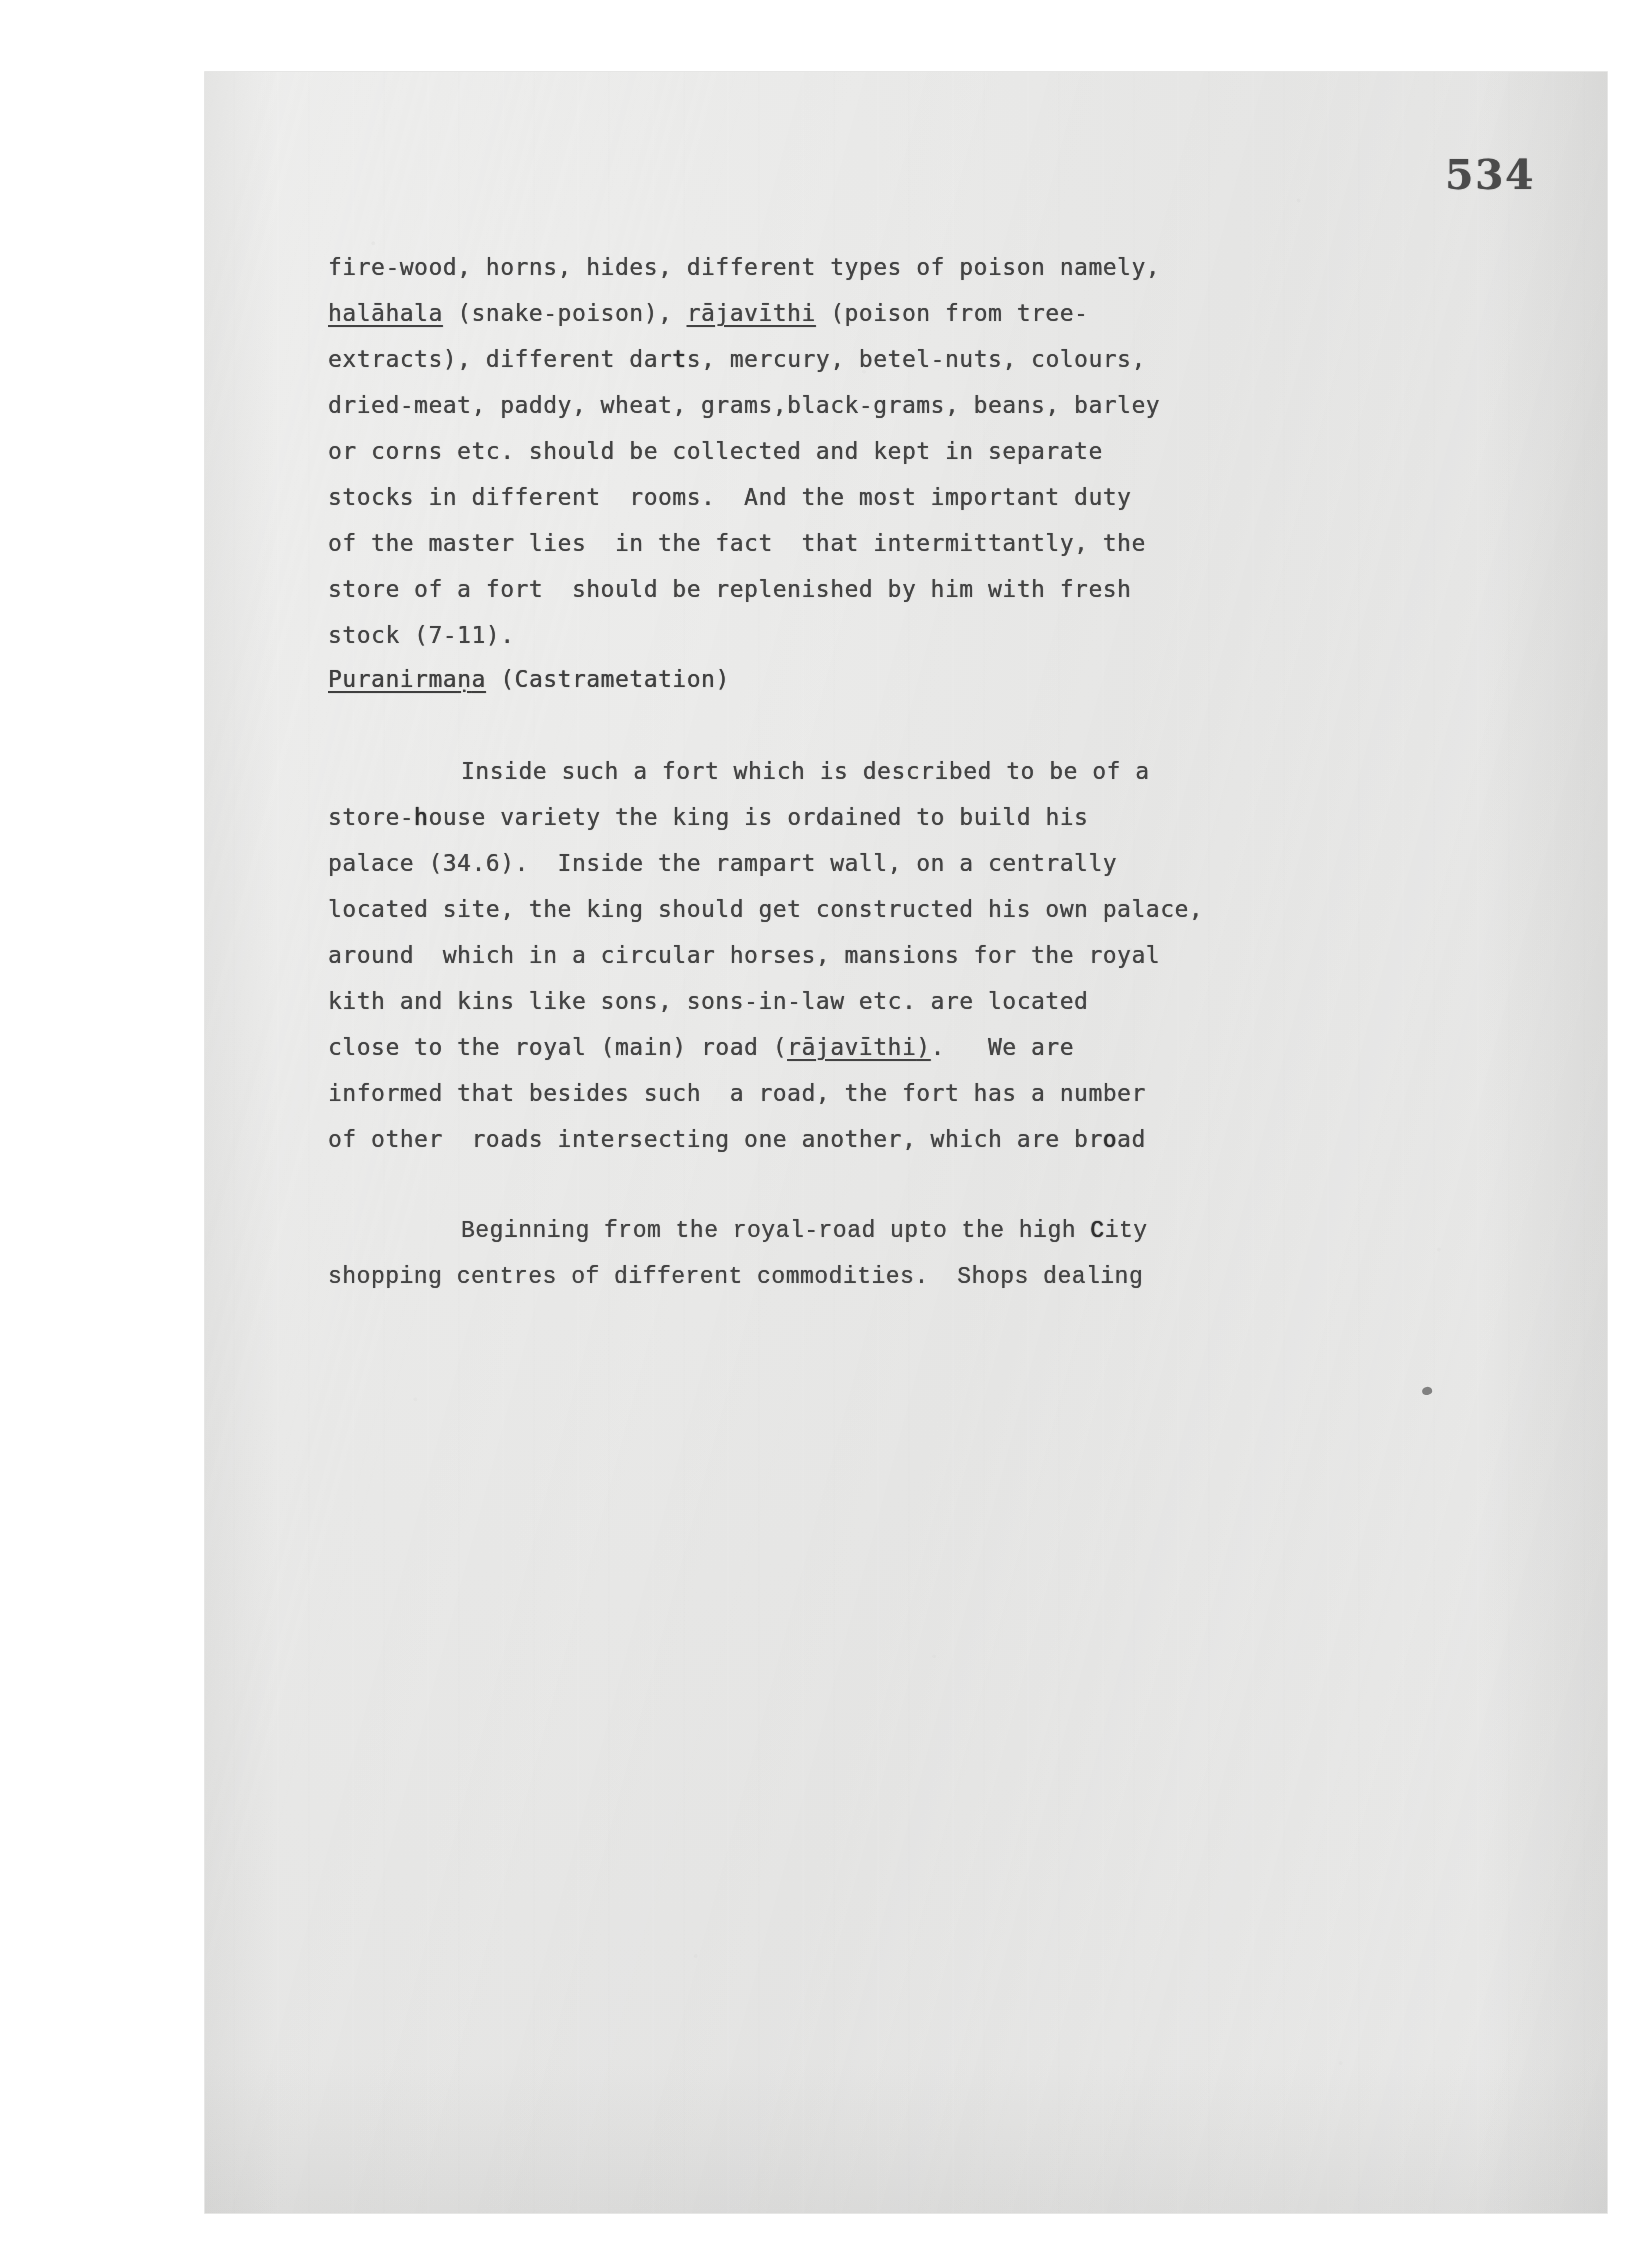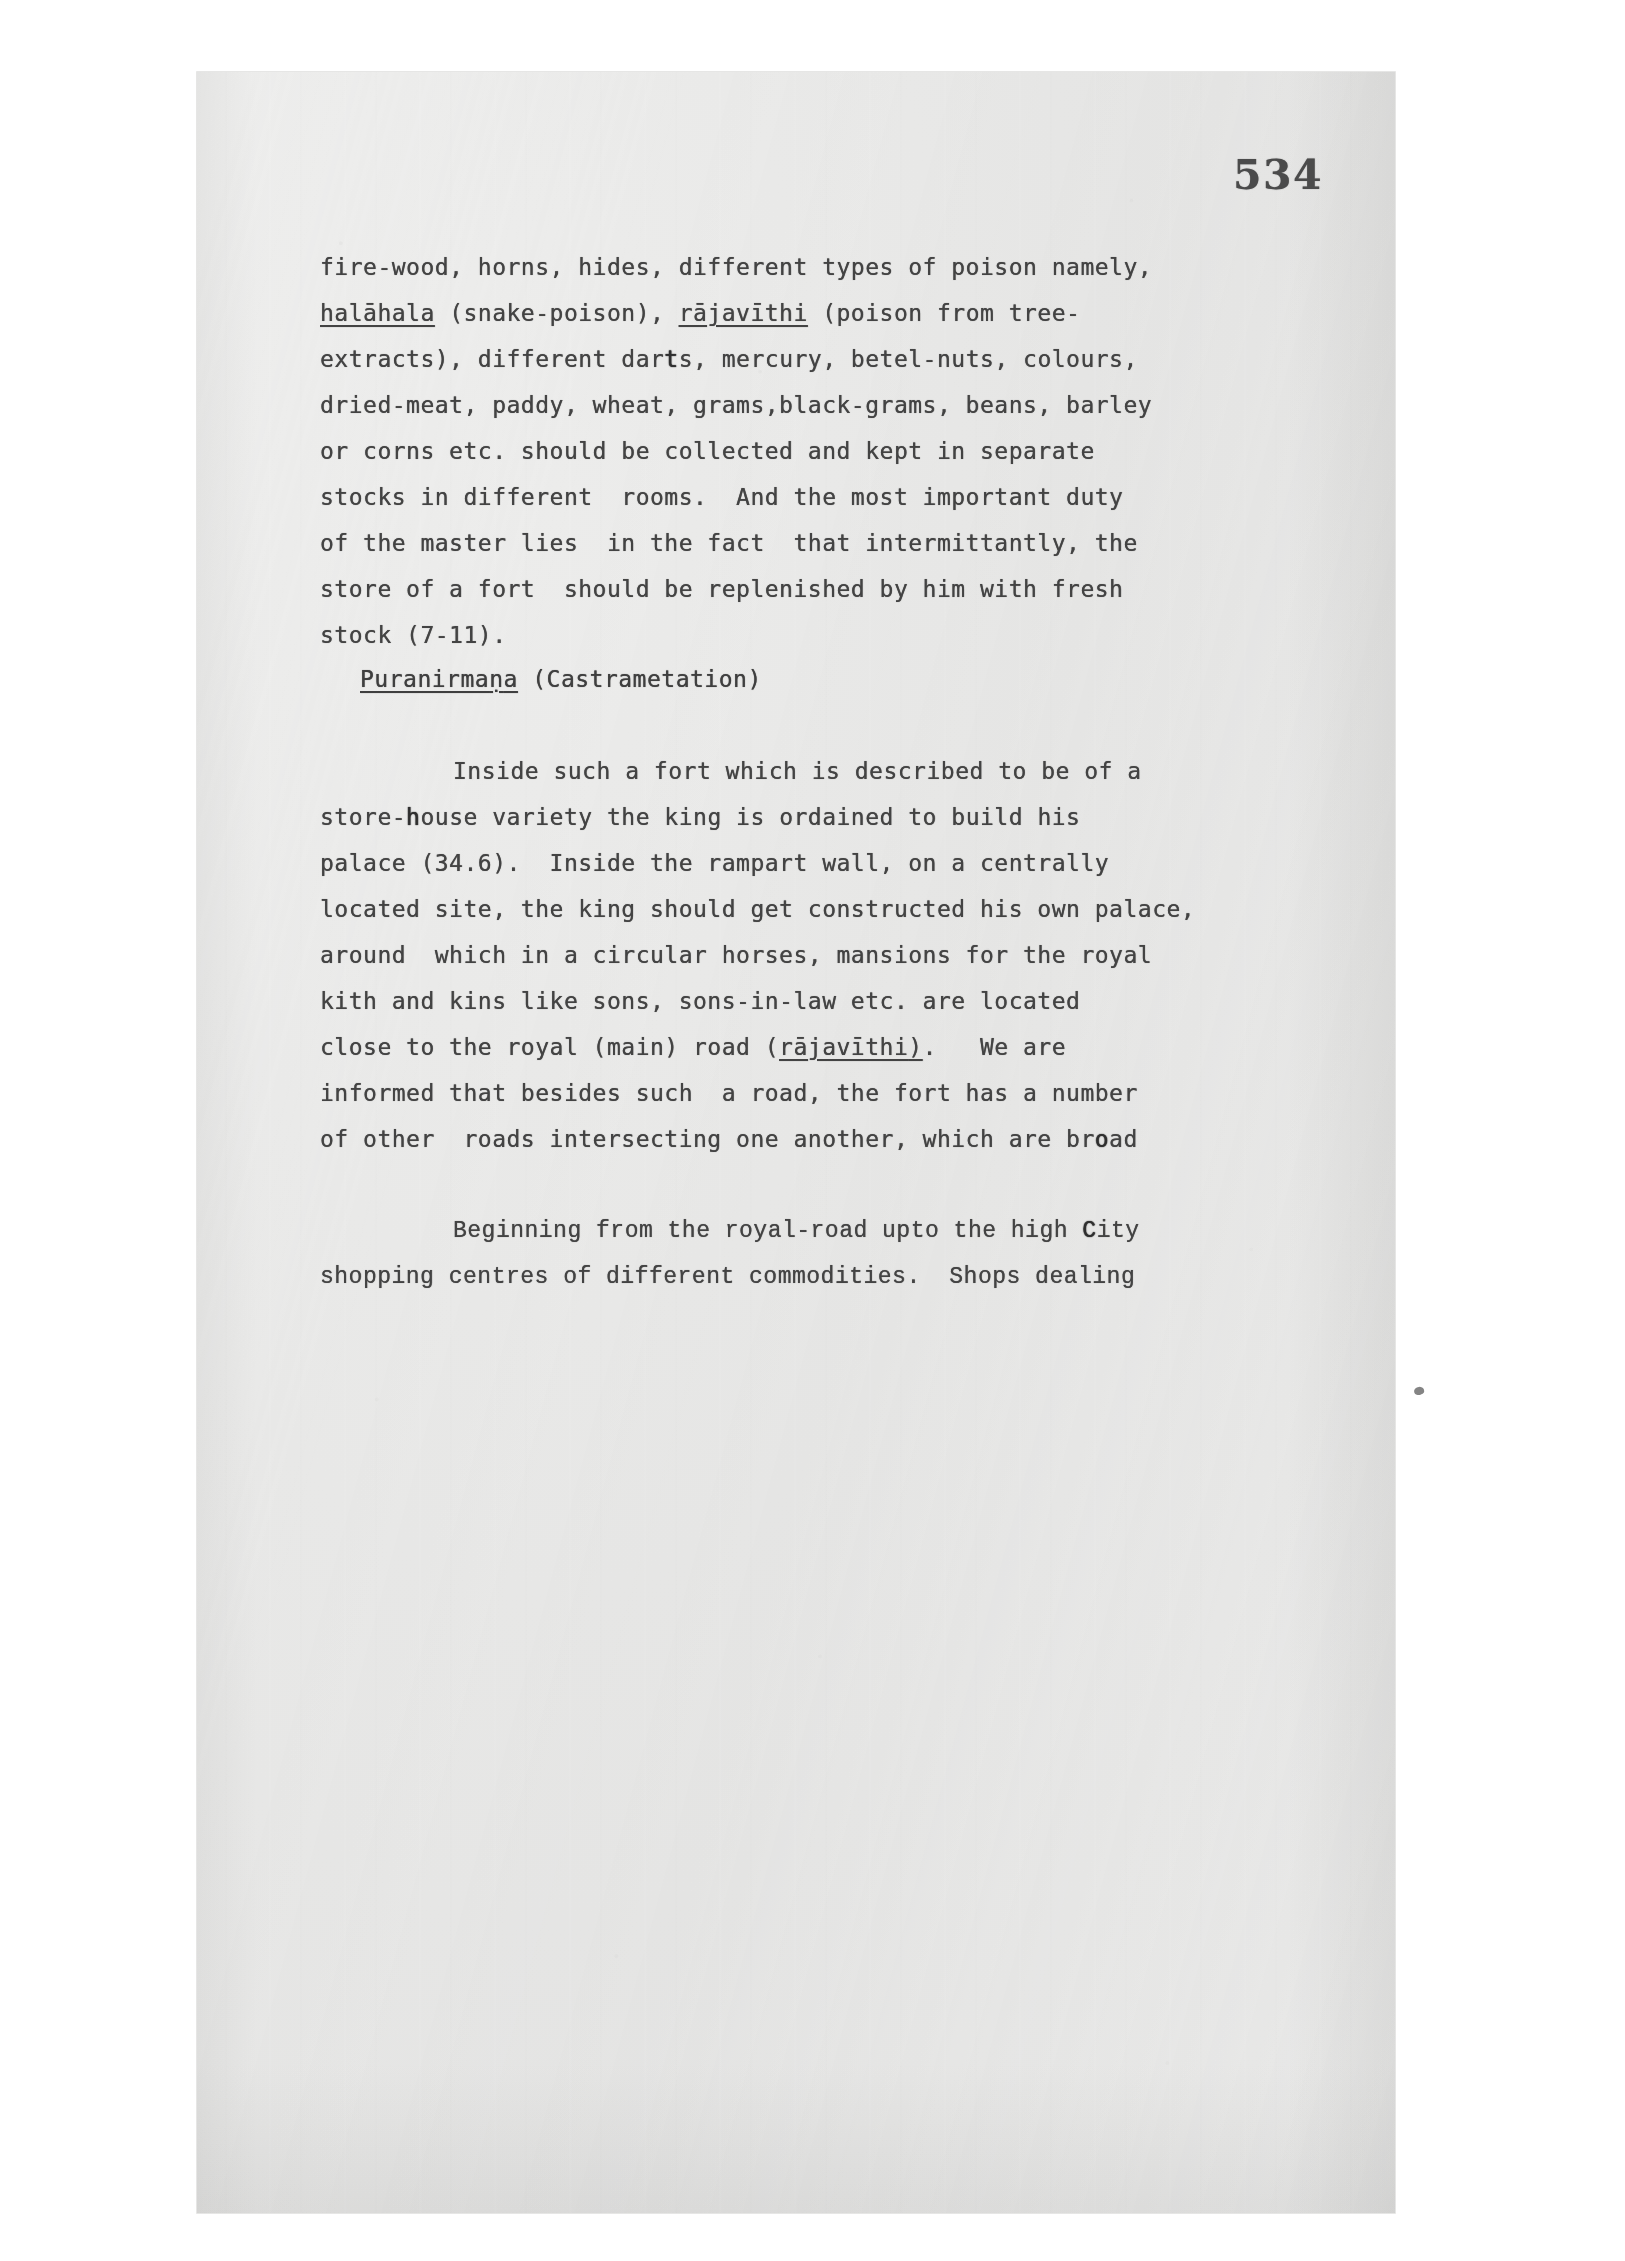--- a/index.html
+++ b/index.html
@@ -10,23 +10,23 @@
   body {
     width: 1626px;
     height: 2261px;
     overflow: hidden;
     font-family: "DejaVu Sans Mono", monospace;
   }
 
   
   #scan-sheet {
     position: absolute;
-    left: 197px;
+    left: 205px;
     top: 72px;
-    width: 1198px;
+    width: 1402px;
     height: 2141px;
     background:
       radial-gradient(ellipse at 30% 20%, #ececeb 0%, #e8e8e7 45%, #e4e4e3 100%);
     box-shadow: 0 0 0 0.8px #e0e0df;
   }
   
   #paper-grain {
     position: absolute;
     inset: 0;
     pointer-events: none;
@@ -169,21 +169,21 @@
       <div class="line"><span class="uline">halāhala</span> (snake-poison), <span class="uline">rājavīthi</span> (poison from tree-</div>
       <div class="line">extracts), different dar<span class="overstrike">t</span>s, mercury, betel-nuts, colours,</div>
       <div class="line">dried-meat, paddy, wheat, grams,black-grams, beans, barley</div>
       <div class="line">or corns etc. should be collected and kept in separate</div>
       <div class="line">stocks in different  rooms.  And the most important duty</div>
       <div class="line">of the master lies  in the fact  that intermittantly, the</div>
       <div class="line">store of a fort  should be replenished by him with fresh</div>
       <div class="line">stock (7-11).</div>
     </div>
 
-    <div class="text-block" style="top:584px;margin-left:40px;">
+    <div class="text-block" style="top:584px;">
       <div class="heading"><span class="uline"><span>Puranirma</span><span>ṇ</span><span>a</span></span><span> (Castrametation)</span></div>
     </div>
 
     <div class="text-block" style="top:676px;">
       <div class="line indent">Inside such a fort which is described to be of a</div>
       <div class="line">store-<span class="overstrike">h</span>ouse variety the king is ordained to build his</div>
       <div class="line">palace (34.6).  Inside the rampart wall, on a centrally</div>
       <div class="line">located site, the king should get constructed his own palace,</div>
       <div class="line">around  which in a circular horses, mansions for the royal</div>
       <div class="line">kith and kins like sons, sons-in-law etc. are located</div>

